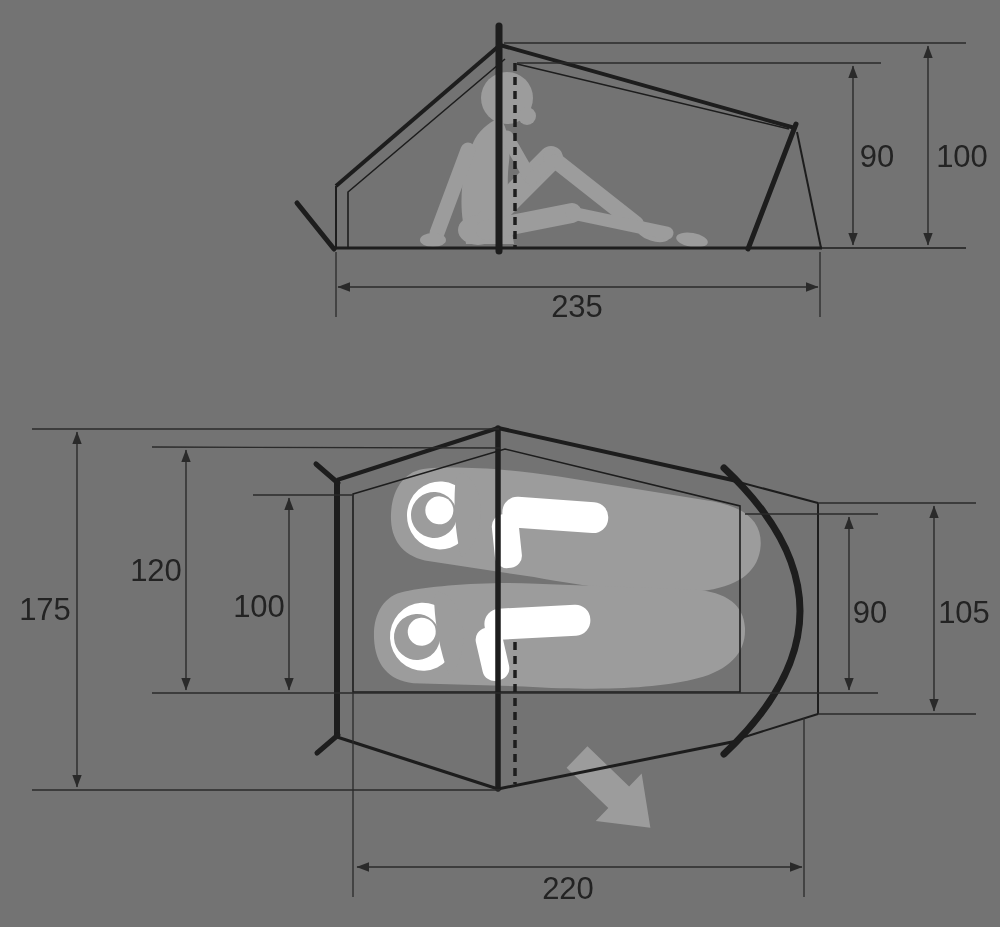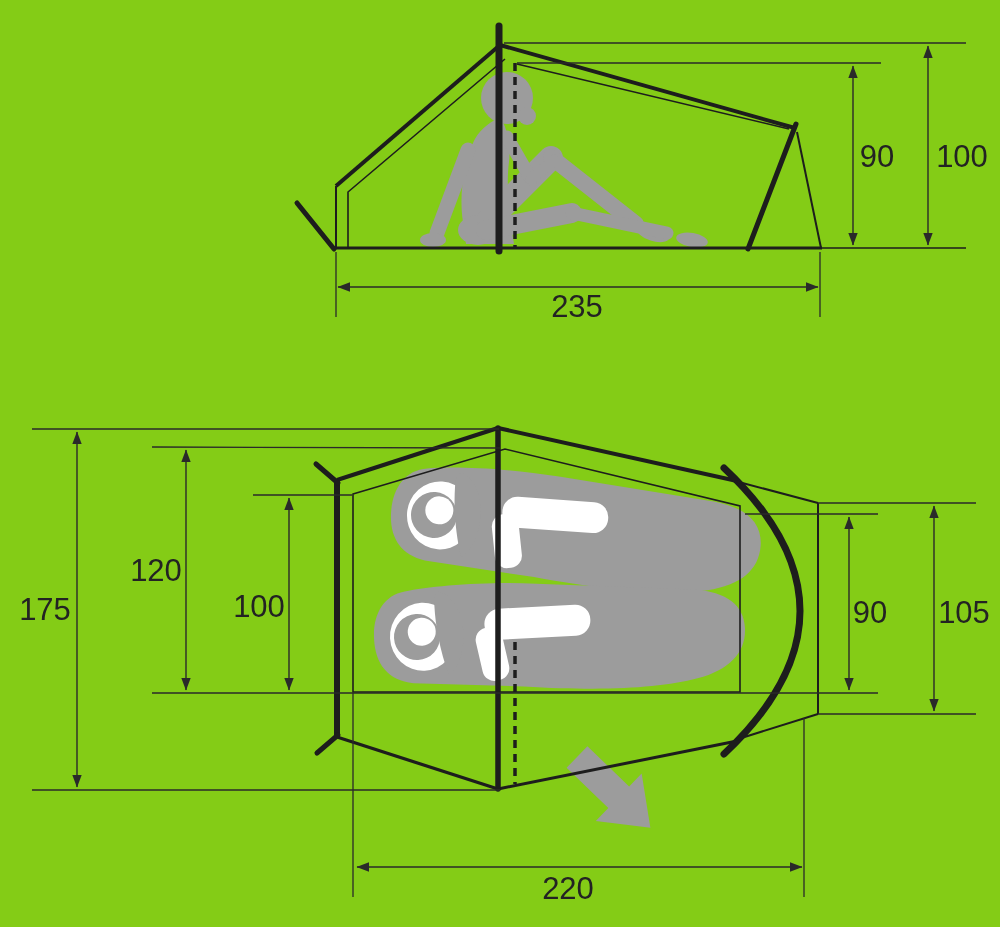--- a/index.html
+++ b/index.html
@@ -1,20 +1,20 @@
 <!DOCTYPE html>
 <html><head>
 <meta charset="utf-8">
 <style>
   html, body { margin: 0; padding: 0; background: #ffffff; }
   .stage {
     position: relative;
     width: 1000px;
     height: 927px;
-    background: #84cc16;
+    background: #737373;
     font-family: "Liberation Sans", sans-serif;
     overflow: hidden;
   }
   svg { display: block; }
   .sil  { fill: #9c9c9c; }
   .silstroke { stroke: #9c9c9c; stroke-linecap: round; }
   .white { fill: #ffffff; }
   .tline { stroke: #1d1d1d; fill: none; }
   .dim   { stroke: #2a2a2a; fill: none; }
   .dimtext {

